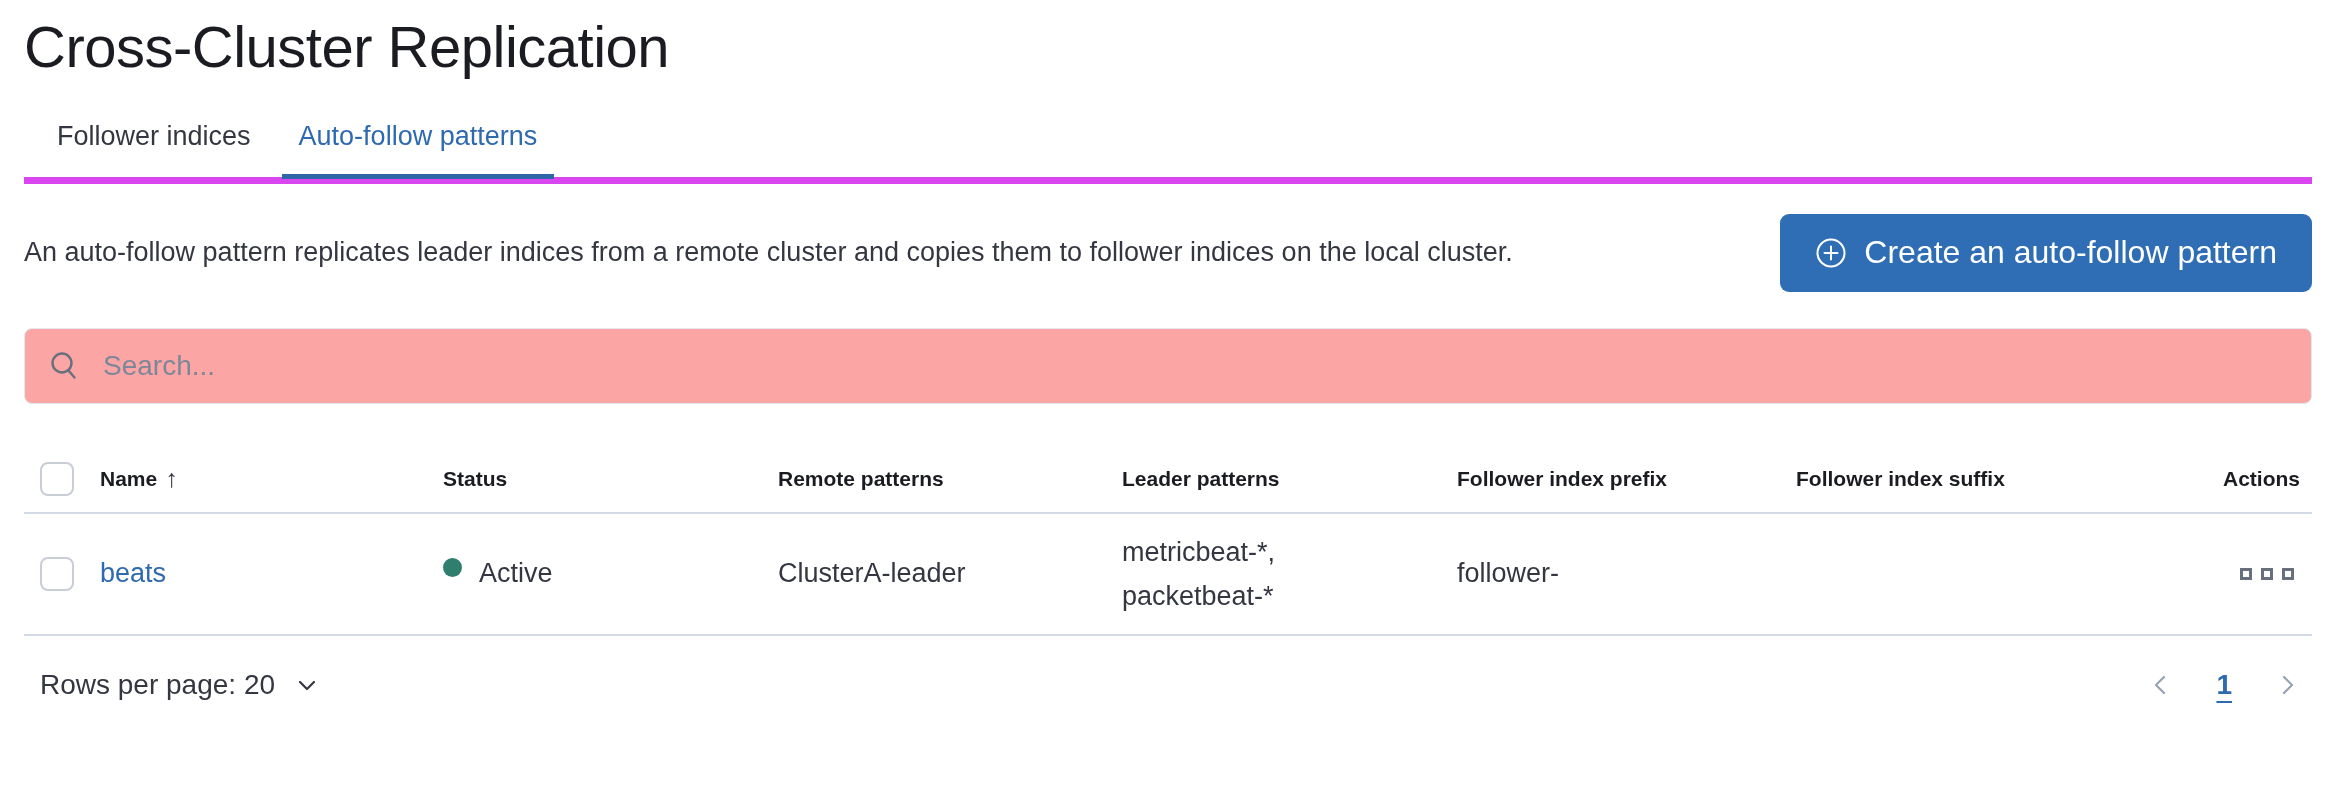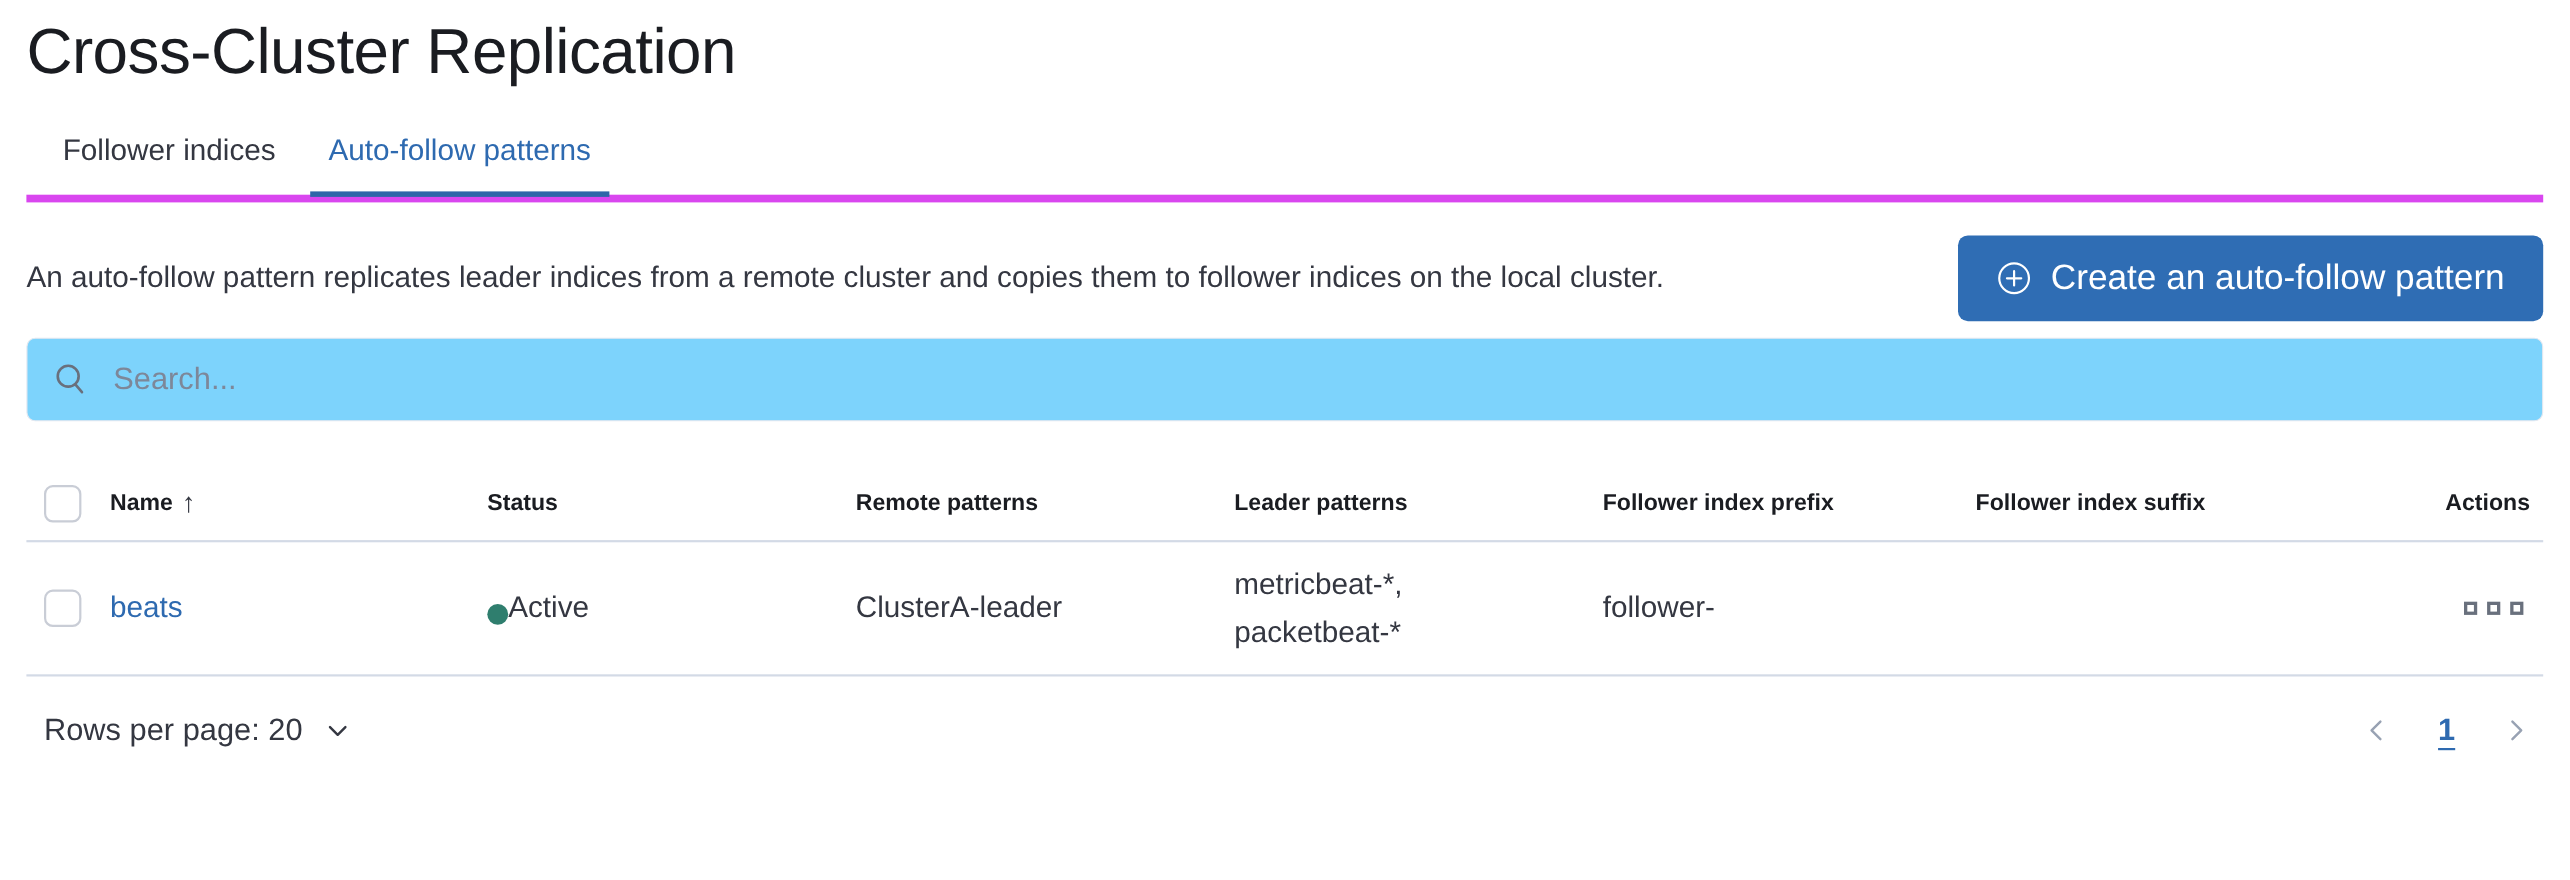--- a/index.html
+++ b/index.html
@@ -70,23 +70,23 @@
     font-size: 32px;
     font-family: inherit;
     cursor: pointer;
     white-space: nowrap;
     flex-shrink: 0;
   }
   .create-btn svg { display: block; }
 
   
   .search-bar {
-    margin-top: 15px;
+    margin-top: 36px;
     height: 76px;
-    background: #7dd3fc;
+    background: #fca5a5;
     border: 1px solid #e3e8f0;
     border-radius: 8px;
     display: flex;
     align-items: center;
     padding: 0 22px;
   }
   .search-bar svg { flex-shrink: 0; }
   .search-input {
     flex: 1;
     border: none;
@@ -122,21 +122,21 @@
   .sort-arrow { font-size: 25px; font-weight: 400; color: #343741; }
   .td { font-size: 27px; color: #343741; }
   .checkbox {
     width: 34px; height: 34px;
     border: 2px solid #c9cdd6;
     border-radius: 8px;
     background: #ffffff;
     cursor: pointer;
   }
   .link { color: #2e6ab0; text-decoration: none; cursor: pointer; }
-  .status-cell { display: flex; align-items: flex-end; }
+  .status-cell { display: flex; align-items: flex-start; gap: 17px; }
   .status-dot {
     width: 19px; height: 19px;
     border-radius: 50%;
     background: #2f7e6e;
     flex-shrink: 0;
   }
   .leader-lines { line-height: 44px; }
   .actions-icon { display: flex; gap: 9px; cursor: pointer; padding: 6px; }
   .actions-icon span {
     width: 12px; height: 12px;

